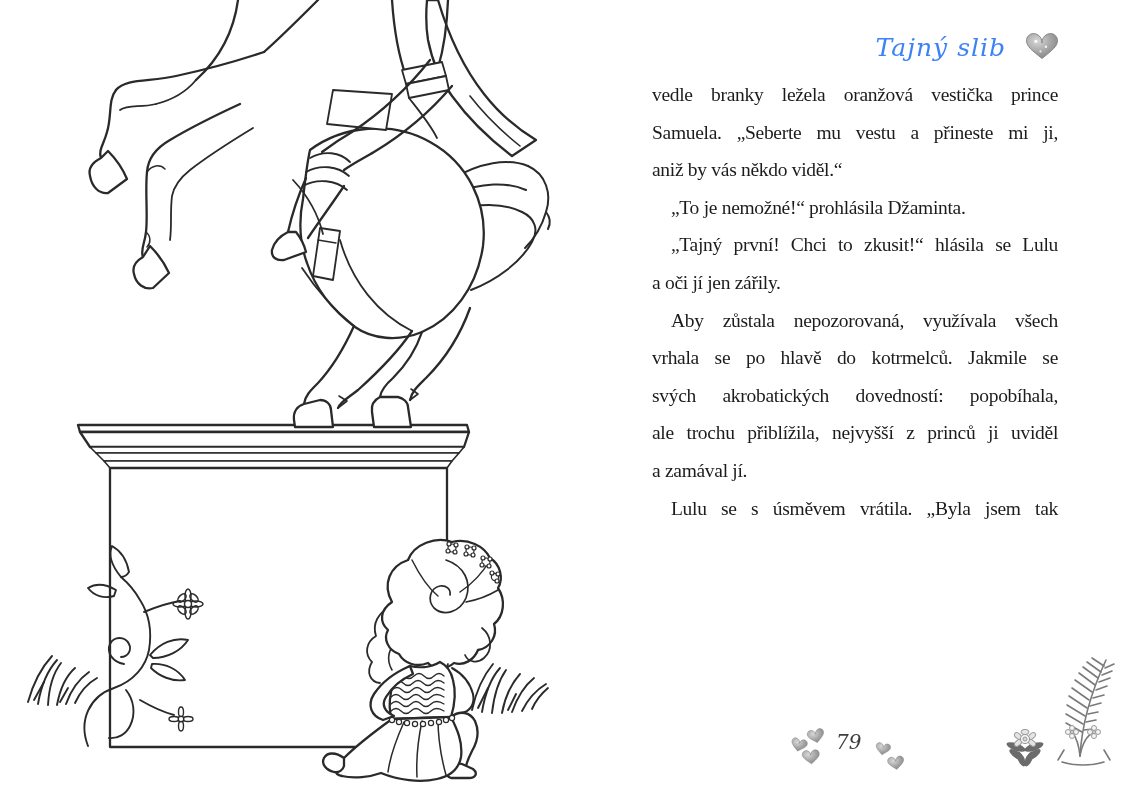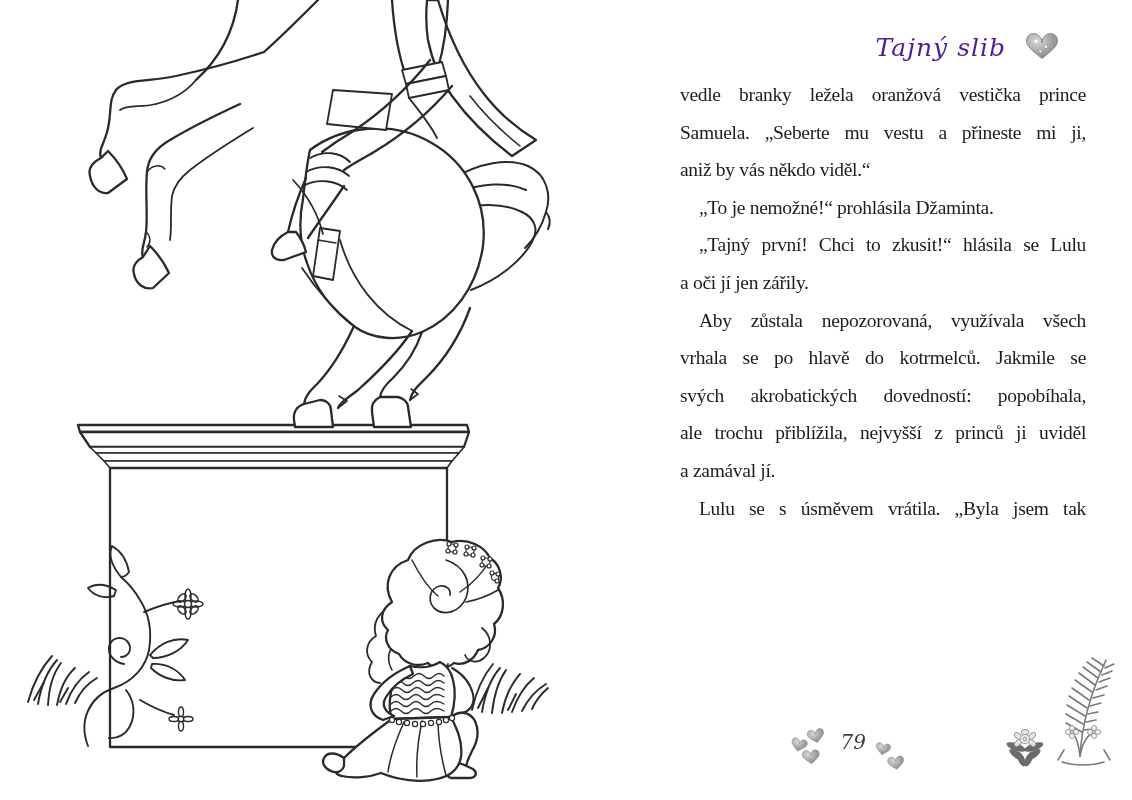--- a/index.html
+++ b/index.html
@@ -5,30 +5,30 @@
   html,body{margin:0;padding:0;}
   body{width:1132px;height:800px;position:relative;background:#ffffff;overflow:hidden;
        font-family:"Liberation Serif",serif;}
   .page{position:absolute;inset:0;background:#fff;}
   
   #illu{position:absolute;left:0;top:0;}
   
   .header{position:absolute;left:650px;top:26px;width:410px;height:42px;
           display:flex;justify-content:flex-end;align-items:center;gap:18px;}
   .chapter-title{font-family:"DejaVu Serif",serif;font-style:italic;font-size:25px;
-          color:#4c1d95;letter-spacing:1px;white-space:nowrap;}
+          color:#3b82f6;letter-spacing:1px;white-space:nowrap;}
   
-  .text-col{position:absolute;left:680px;top:76px;width:406px;}
+  .text-col{position:absolute;left:652px;top:76px;width:406px;}
   .para{margin:0;padding:0;}
   .line{font-size:19.5px;line-height:37.6px;color:#1c1c1c;letter-spacing:-0.3px;
         text-align:justify;text-align-last:justify;white-space:nowrap;}
   .line.last{text-align-last:left;}
   .line.indent{text-indent:19px;}
   
-  .page-number{position:absolute;left:836px;top:730px;width:30px;text-align:right;
+  .page-number{position:absolute;left:836px;top:730px;width:30px;text-align:left;
         font-family:"DejaVu Serif",serif;font-style:italic;font-size:20px;color:#3f3f3f;}
   .fx{position:absolute;}
 </style>
 </head>
 <body>
 
 <div class="page">
 
   <svg id="illu" width="620" height="800" viewBox="0 0 620 800">
     <g fill="none" stroke="#2a2a2a" stroke-width="2.3" stroke-linecap="round" stroke-linejoin="round">

